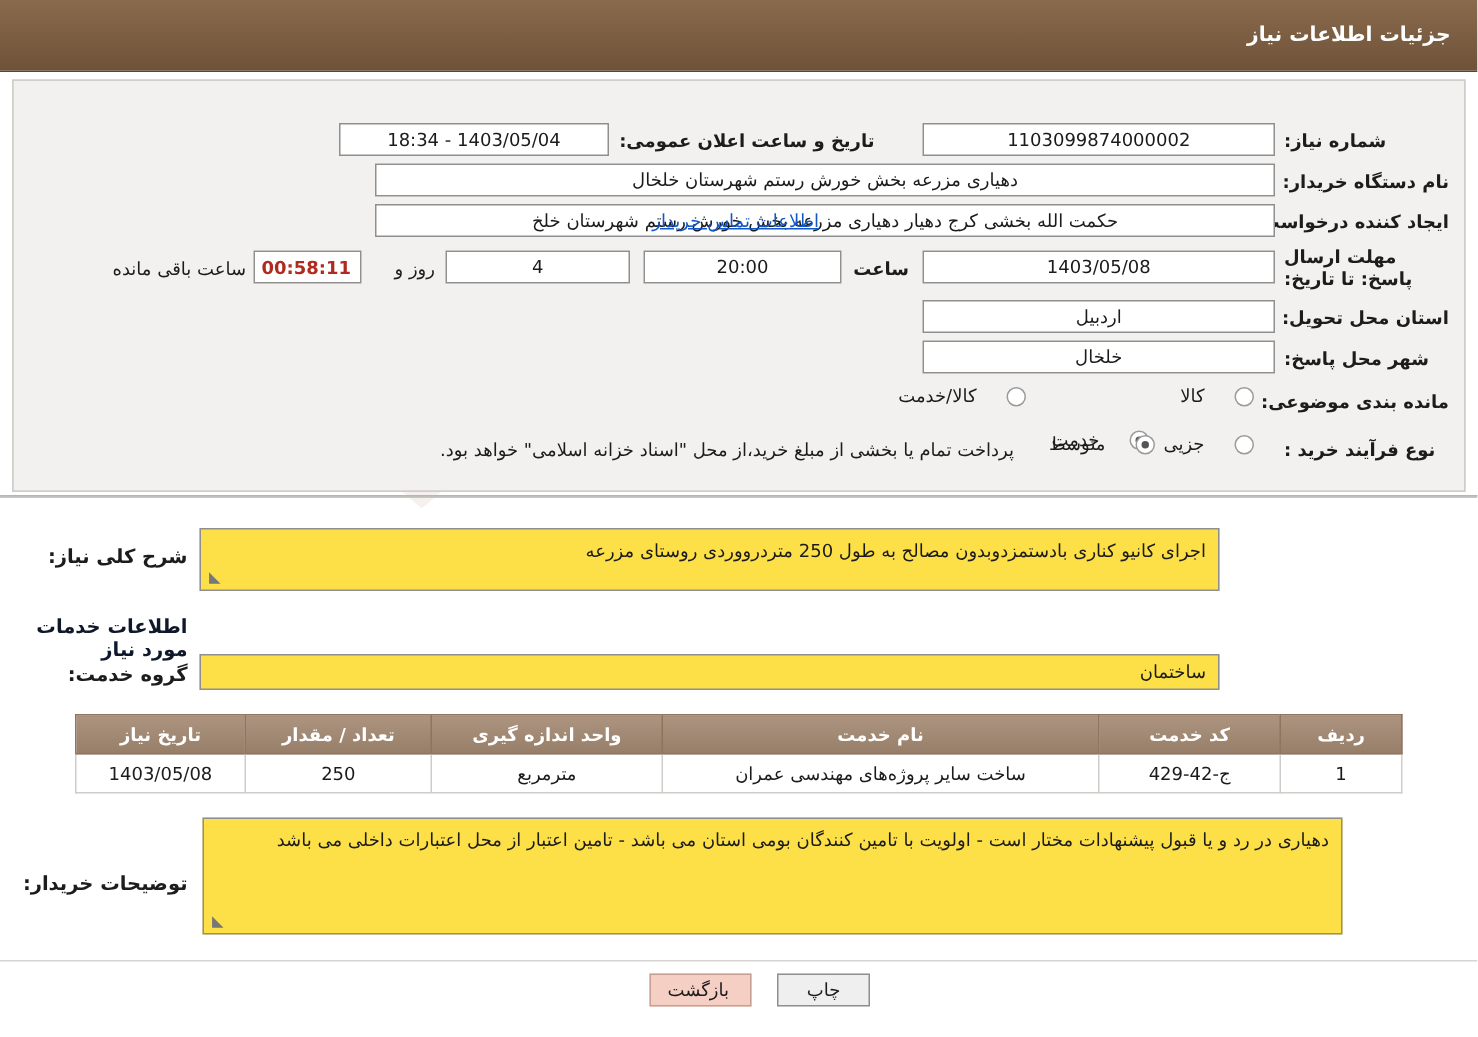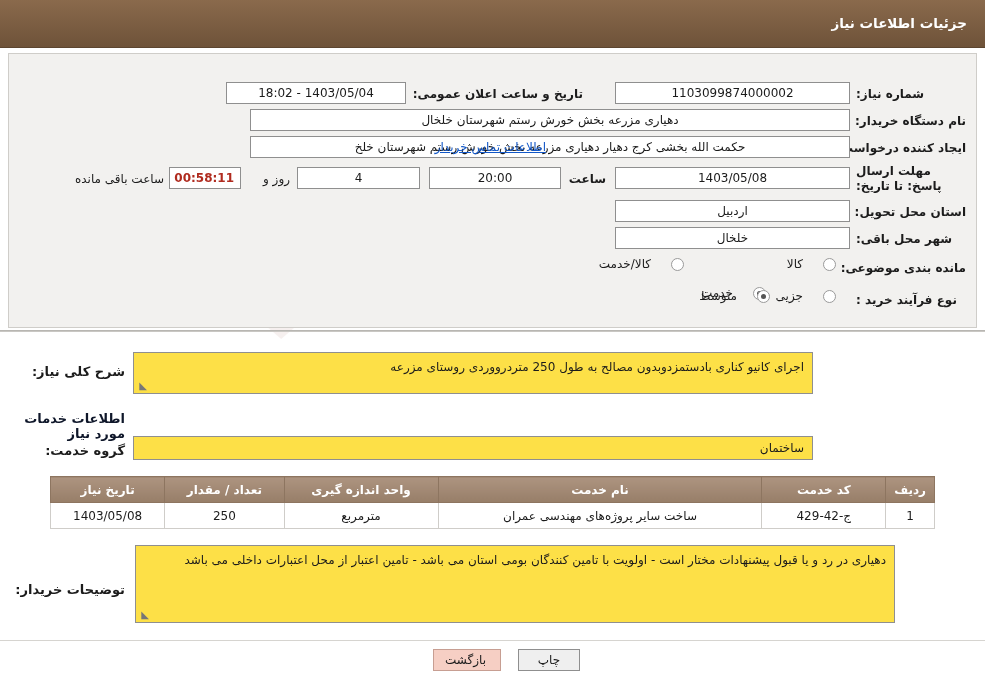--- a/index.html
+++ b/index.html
@@ -182,21 +182,21 @@
     font-size: 12px;
     background: #ffffff;
   }
   table.svc th {
     background: #a38a74;
     background: linear-gradient(#ad9480, #977e68);
     color: #ffffff;
     font-weight: bold;
     border: 1px solid #8d7560;
     height: 26px;
-    padding: 0 8px;
+    padding: 0 24px;
     text-align: center;
     white-space: nowrap;
   }
   table.svc td {
     border: 1px solid #cfcdc9;
     height: 26px;
     padding: 0 6px;
     text-align: center;
     color: #1b1b1b;
     background: #ffffff;
@@ -237,21 +237,21 @@
       <div class="wm-shield"></div>
     </div>
   </div>
 
   <div class="panel">
 
     <div class="lbl" style="right:10px; top:32px; width:110px; text-align:left;">شماره نیاز:</div>
     <div class="fld" style="right:126px; top:28px; width:235px;">1103099874000002</div>
 
     <div class="lbl" style="right:393px; top:32px; width:165px; text-align:left;">تاریخ و ساعت اعلان عمومی:</div>
-    <div class="fld" style="right:570px; top:28px; width:180px;">1403/05/04 - 18:02</div>
+    <div class="fld" style="right:570px; top:28px; width:180px;">1403/05/04 - 18:34</div>
 
     <div class="lbl" style="right:10px; top:59px; width:110px; text-align:left;">نام دستگاه خریدار:</div>
     <div class="fld right" style="right:126px; top:55px; width:600px; text-align:center;">دهیاری مزرعه بخش خورش رستم شهرستان خلخال</div>
 
     <div class="lbl" style="right:10px; top:86px; width:110px; text-align:left;">ایجاد کننده درخواست:</div>
     <div class="fld" style="right:126px; top:82px; width:600px; text-align:center; position:absolute;">حکمت الله بخشی کرج دهیار دهیاری مزرعه بخش خورش رستم شهرستان خلخ</div>
     <div style="position:absolute; right:430px; top:86px; font-size:12px; z-index:5;">
       <span class="lnk">اطلاعات تماس خریدار</span>
     </div>
 
@@ -260,21 +260,21 @@
     <div class="lbl" style="right:370px; top:117px; width:40px; text-align:right;">ساعت</div>
     <div class="fld" style="right:415px; top:113px; width:132px;">20:00</div>
     <div class="fld" style="right:556px; top:113px; width:123px;">4</div>
     <div class="lbl" style="right:686px; top:117px; width:48px; text-align:right; font-weight:normal;">روز و</div>
     <div class="fld" style="right:735px; top:113px; width:72px; color:#b02b1f; font-weight:bold;">00:58:11</div>
     <div class="lbl" style="right:812px; top:117px; width:110px; text-align:right; font-weight:normal;">ساعت باقی مانده</div>
 
     <div class="lbl" style="right:10px; top:150px; width:110px; text-align:left;">استان محل تحویل:</div>
     <div class="fld" style="right:126px; top:146px; width:235px;">اردبیل</div>
 
-    <div class="lbl" style="right:10px; top:177px; width:110px; text-align:left;">شهر محل باقی:</div>
+    <div class="lbl" style="right:10px; top:177px; width:110px; text-align:left;">شهر محل پاسخ:</div>
     <div class="fld" style="right:126px; top:173px; width:235px;">خلخال</div>
 
     <div class="lbl" style="right:10px; top:206px; width:110px; text-align:left;">مانده بندی موضوعی:</div>
     <div class="radio-group" style="right:140px; top:203px;">
       <span class="radio"></span>
       <span class="rlabel">کالا</span>
     </div>
     <div class="radio-group" style="right:210px; top:203px;margin-top:29px;">
       <span class="radio on"></span>
       <span class="rlabel">خدمت</span>
@@ -286,20 +286,21 @@
 
     <div class="lbl" style="right:10px; top:238px; width:110px; text-align:left;">نوع فرآیند خرید :</div>
     <div class="radio-group" style="right:140px; top:235px;">
       <span class="radio"></span>
       <span class="rlabel">جزیی</span>
     </div>
     <div class="radio-group" style="right:206px; top:235px;">
       <span class="radio on"></span>
       <span class="rlabel">متوسط</span>
     </div>
+    <div class="lbl" style="right:300px; top:238px; width:340px; text-align:right; font-weight:normal;">پرداخت تمام یا بخشی از مبلغ خرید،از محل "اسناد خزانه اسلامی" خواهد بود.</div>
   </div>
 
   <div class="sep" style="top:330px;"></div>
 
   <div class="lbl" style="right:860px; top:364px; width:110px; text-align:right; font-size:13px;">شرح کلی نیاز:</div>
   <div class="descbox" style="right:172px; top:352px; width:680px; height:42px;">
     <span>اجرای کانیو کناری بادستمزدوبدون مصالح به طول 250 متردرووردی روستای مزرعه</span>
     <span class="resize-grip">◣</span>
   </div>
 

